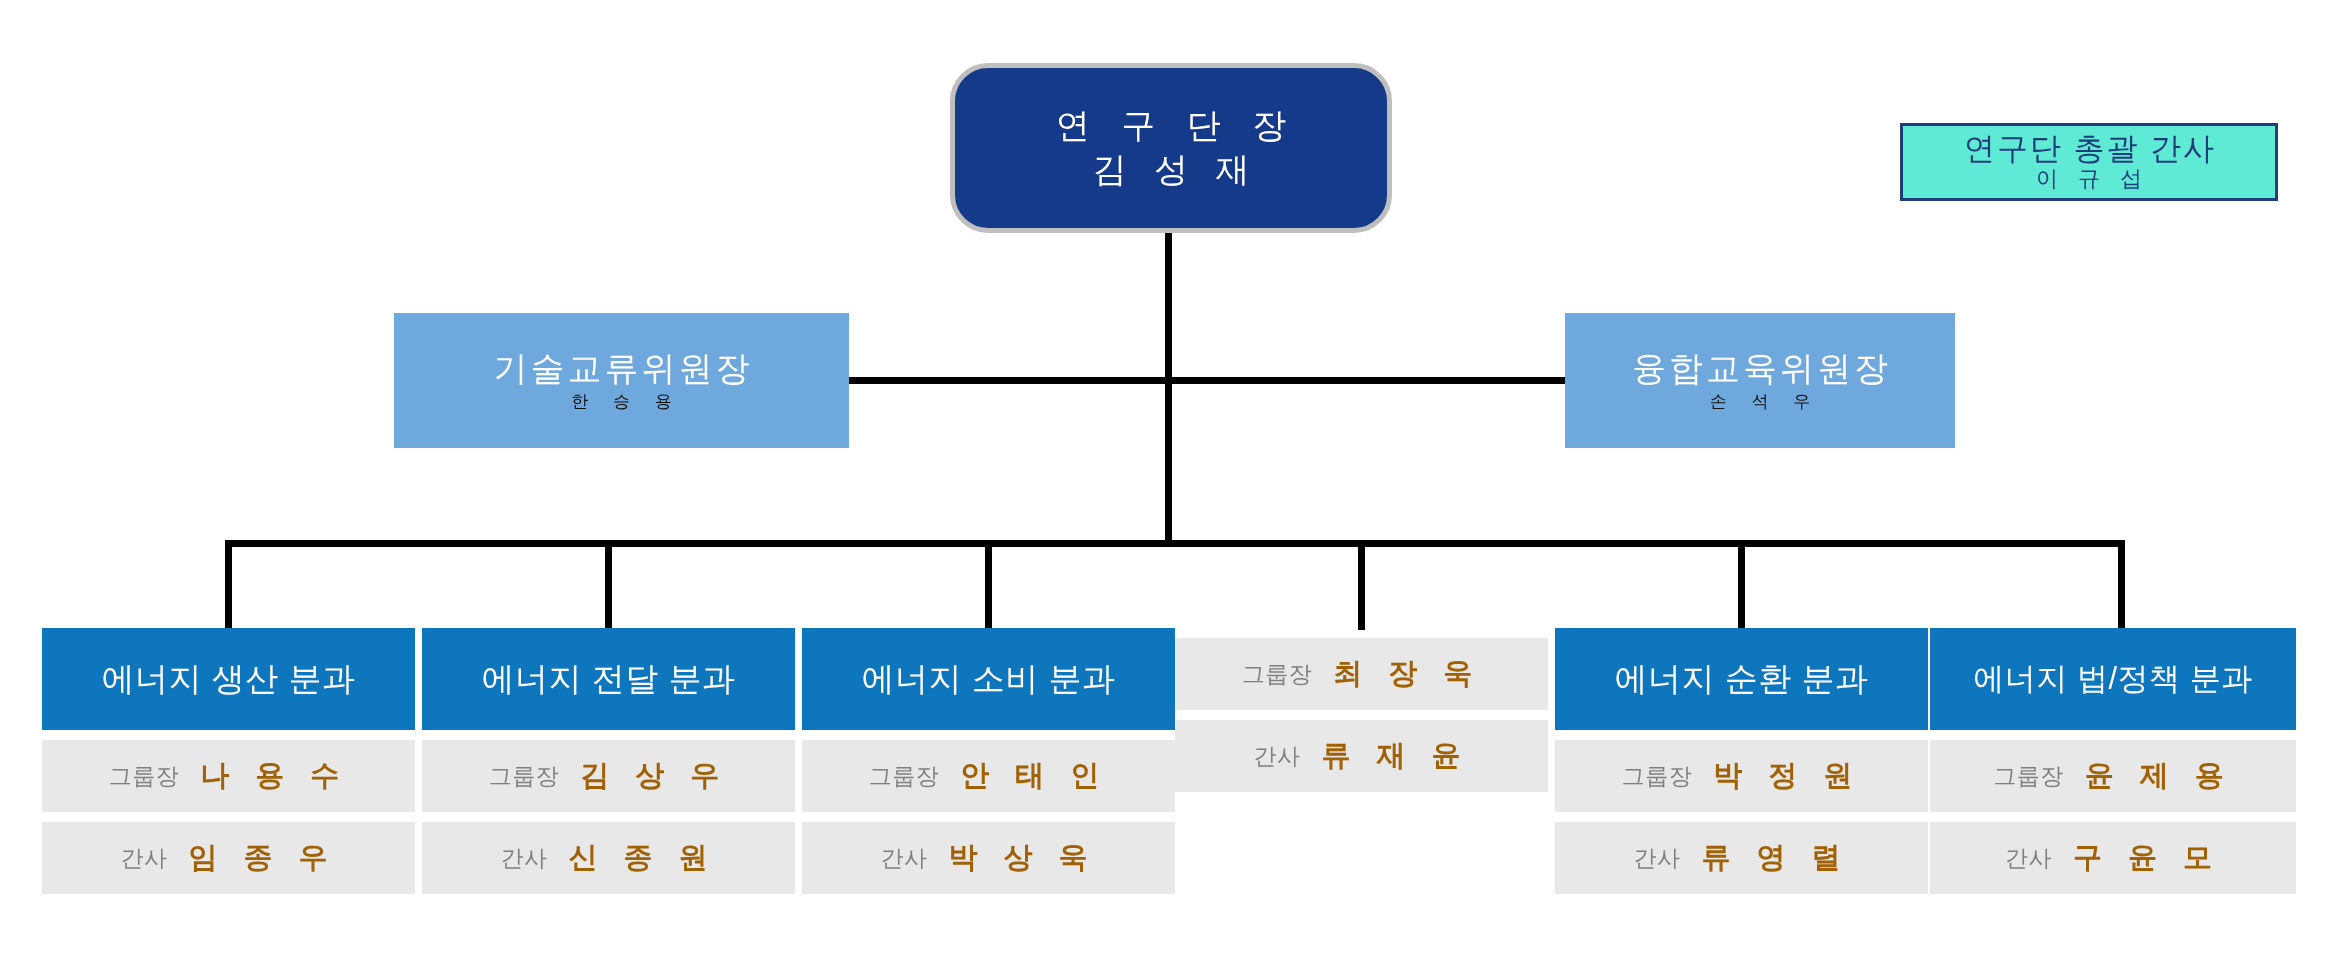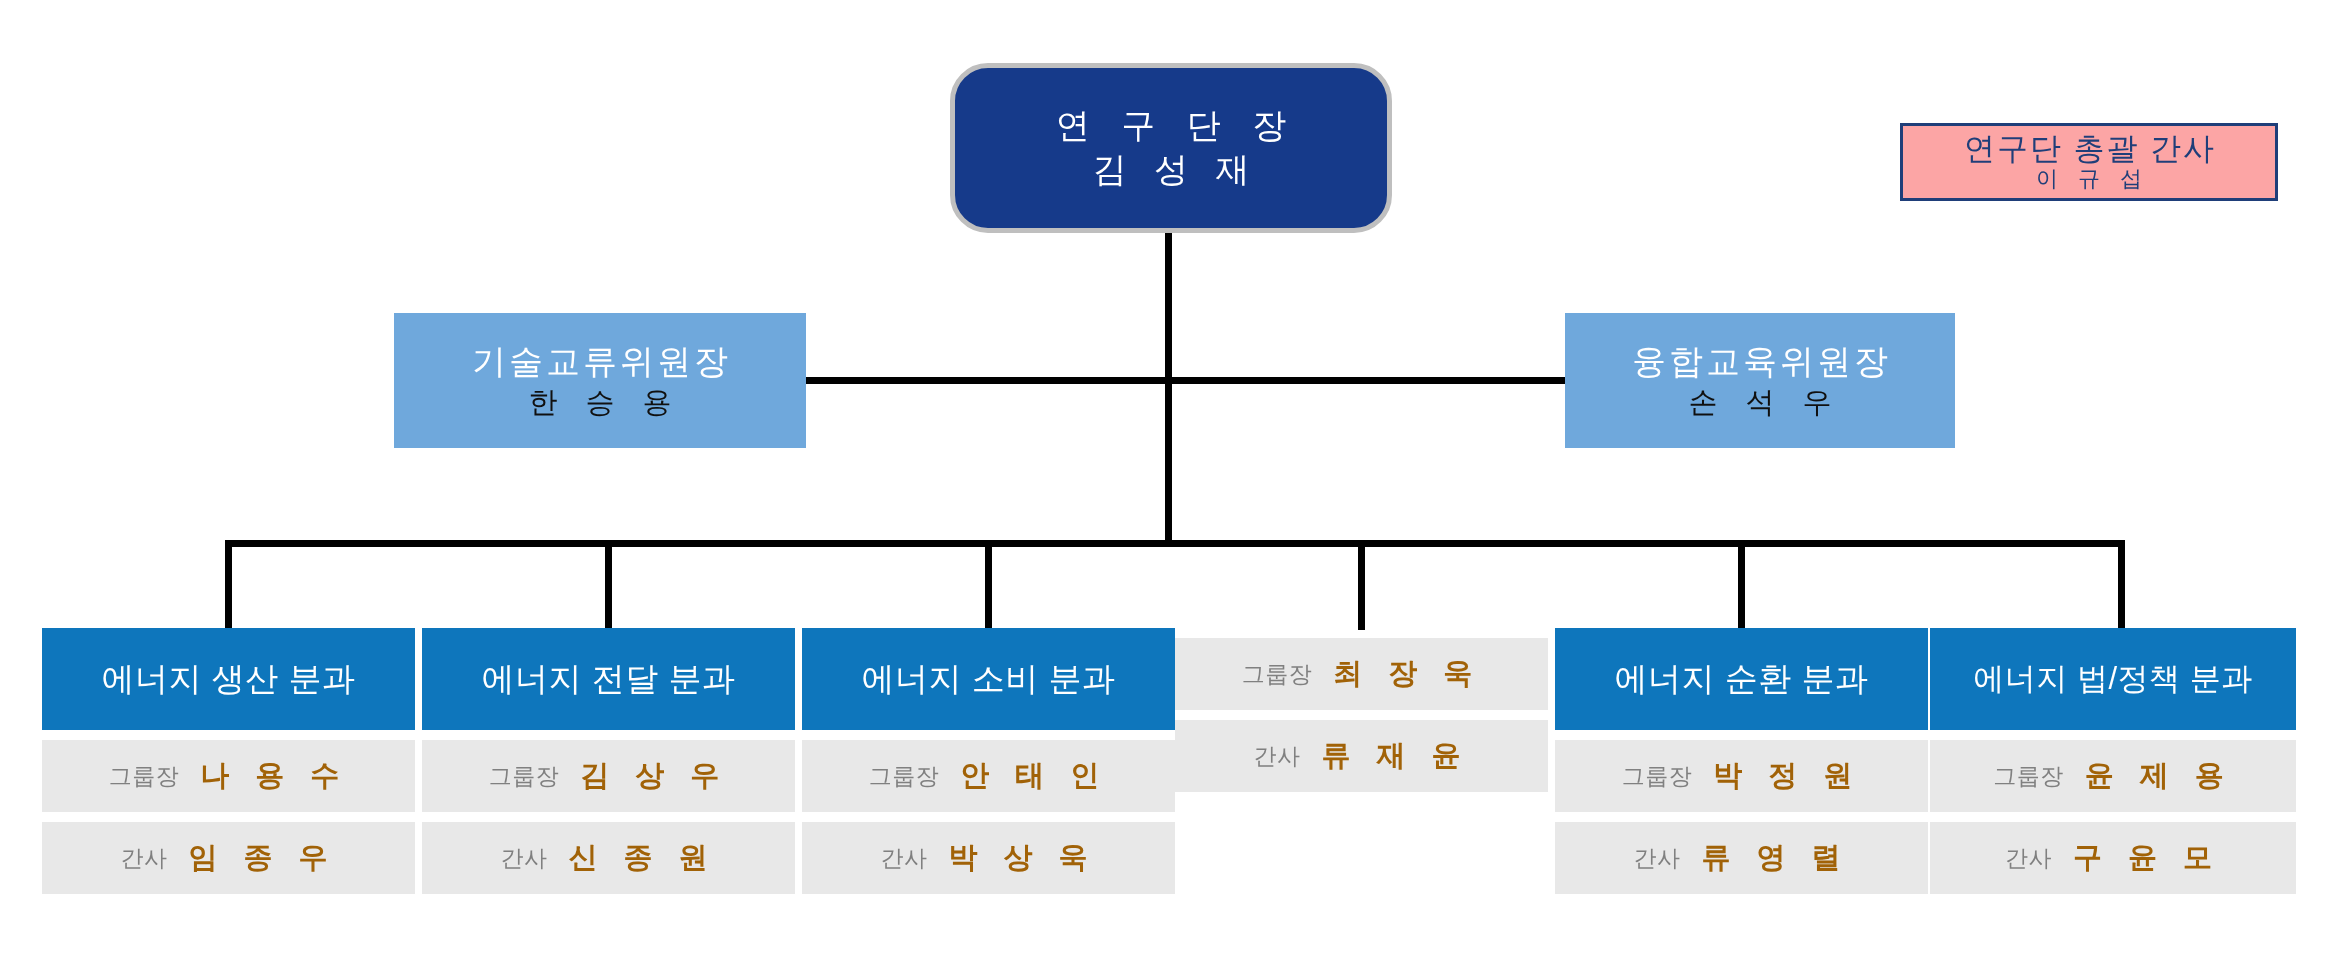--- a/index.html
+++ b/index.html
@@ -63,21 +63,21 @@
   }
 
   
   #secretary-box {
     position: absolute;
     left: 1900px;
     top: 123px;
     width: 378px;
     height: 78px;
     box-sizing: border-box;
-    background: #fca5a5;
+    background: #5eead4;
     border: 3px solid #1F3E79;
     display: flex;
     flex-direction: column;
     align-items: center;
     justify-content: center;
     color: #1F3E79;
   }
   #secretary-box .role {
     font-size: 31px;
     letter-spacing: 2px;
@@ -90,41 +90,41 @@
     letter-spacing: 7px;
     text-indent: 7px;
     line-height: 1.2;
     white-space: nowrap;
   }
 
   
   .committee-box {
     position: absolute;
     top: 313px;
-    width: 412px;
+    width: 455px;
     height: 135px;
     box-sizing: border-box;
     background: #6FA8DC;
     display: flex;
     flex-direction: column;
     align-items: center;
     justify-content: center;
   }
   #committee-tech  { left: 394px; }
   #committee-edu   { left: 1565px; width: 390px; }
   .committee-box .role {
     font-size: 34px;
     letter-spacing: 3px;
     text-indent: 3px;
     line-height: 1.15;
     color: #ffffff;
     white-space: nowrap;
   }
   .committee-box .person {
-    font-size: 29px;
+    font-size: 17px;
     letter-spacing: 10px;
     text-indent: 10px;
     line-height: 1.2;
     margin-top: 4px;
     color: #101010;
     white-space: nowrap;
   }
 
   
   .division-col {

